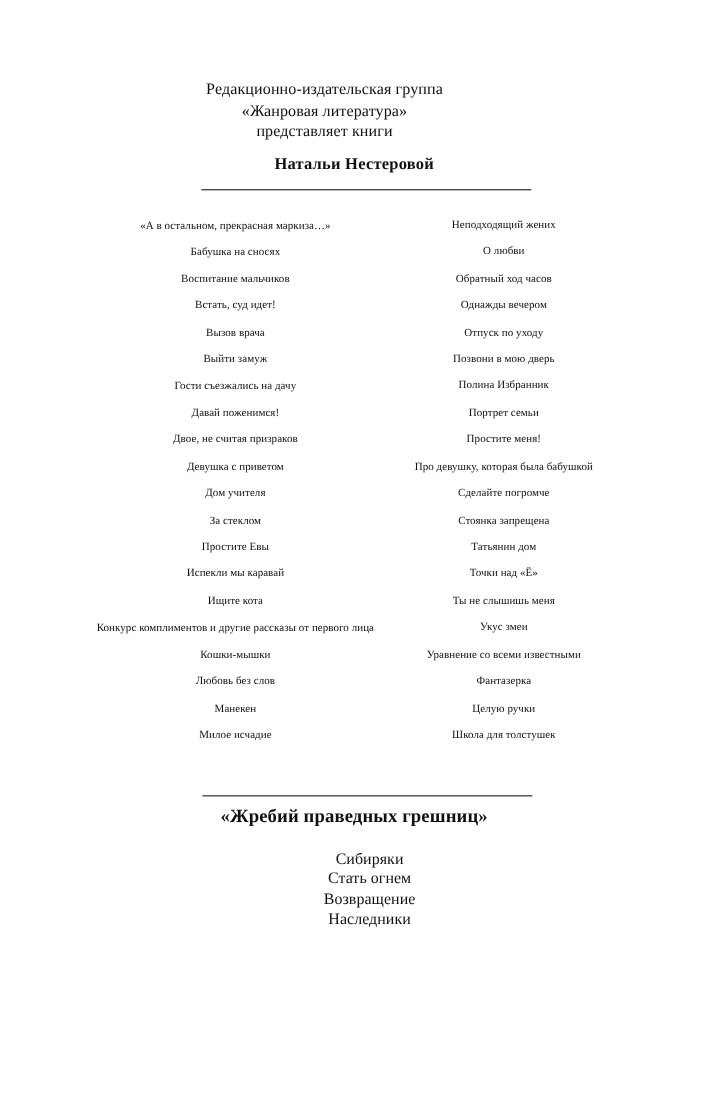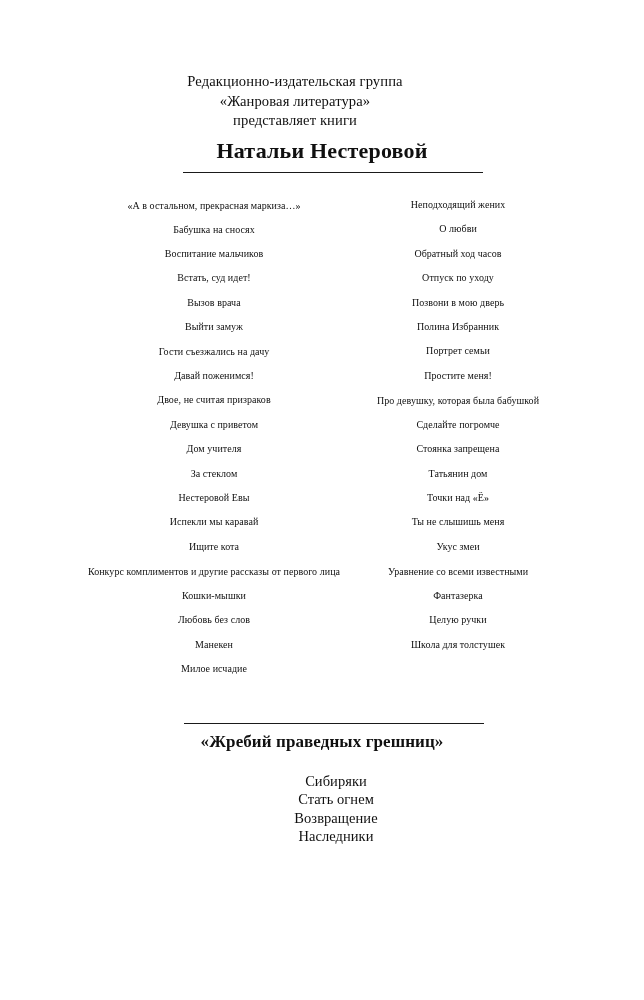--- a/index.html
+++ b/index.html
@@ -36,21 +36,21 @@
     letter-spacing: 0.1px;
     white-space: nowrap;
   }
 
   .author-name {
     position: absolute;
     top: 139px;
     left: 0;
     width: 644px;
     text-align: center;
-    font-size: 22px;
+    font-size: 15px;
     font-weight: bold;
     letter-spacing: 0.2px;
     line-height: 23px;
     white-space: nowrap;
   }
 
   
   .rule {
     position: absolute;
     height: 0;
@@ -149,34 +149,35 @@
       <div class="book-item">Воспитание мальчиков</div>
       <div class="book-item">Встать, суд идет!</div>
       <div class="book-item">Вызов врача</div>
       <div class="book-item">Выйти замуж</div>
       <div class="book-item">Гости съезжались на дачу</div>
       <div class="book-item">Давай поженимся!</div>
       <div class="book-item">Двое, не считая призраков</div>
       <div class="book-item">Девушка с приветом</div>
       <div class="book-item">Дом учителя</div>
       <div class="book-item">За стеклом</div>
-      <div class="book-item">Нестеровой Евы</div>
+      <div class="book-item">Простите Евы</div>
       <div class="book-item">Испекли мы каравай</div>
       <div class="book-item">Ищите кота</div>
       <div class="book-item wrap">Конкурс комплиментов и другие рассказы от первого лица</div>
       <div class="book-item">Кошки-мышки</div>
       <div class="book-item">Любовь без слов</div>
       <div class="book-item">Манекен</div>
       <div class="book-item">Милое исчадие</div>
     </div>
 
     <div class="column column-right">
       <div class="book-item">Неподходящий жених</div>
       <div class="book-item">О любви</div>
       <div class="book-item">Обратный ход часов</div>
+      <div class="book-item">Однажды вечером</div>
       <div class="book-item">Отпуск по уходу</div>
       <div class="book-item">Позвони в мою дверь</div>
       <div class="book-item">Полина Избранник</div>
       <div class="book-item">Портрет семьи</div>
       <div class="book-item">Простите меня!</div>
       <div class="book-item wrap">Про девушку, которая была бабушкой</div>
       <div class="book-item">Сделайте погромче</div>
       <div class="book-item">Стоянка запрещена</div>
       <div class="book-item">Татьянин дом</div>
       <div class="book-item">Точки над «Ё»</div>

